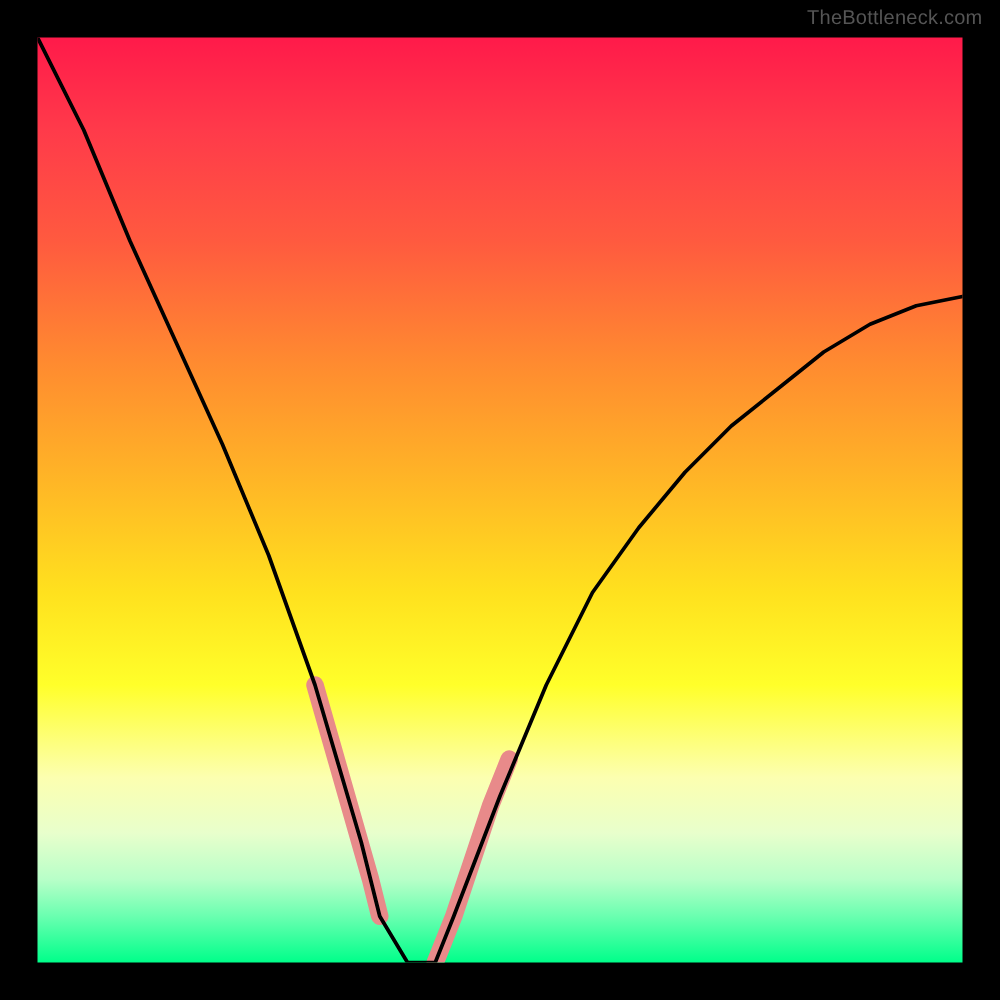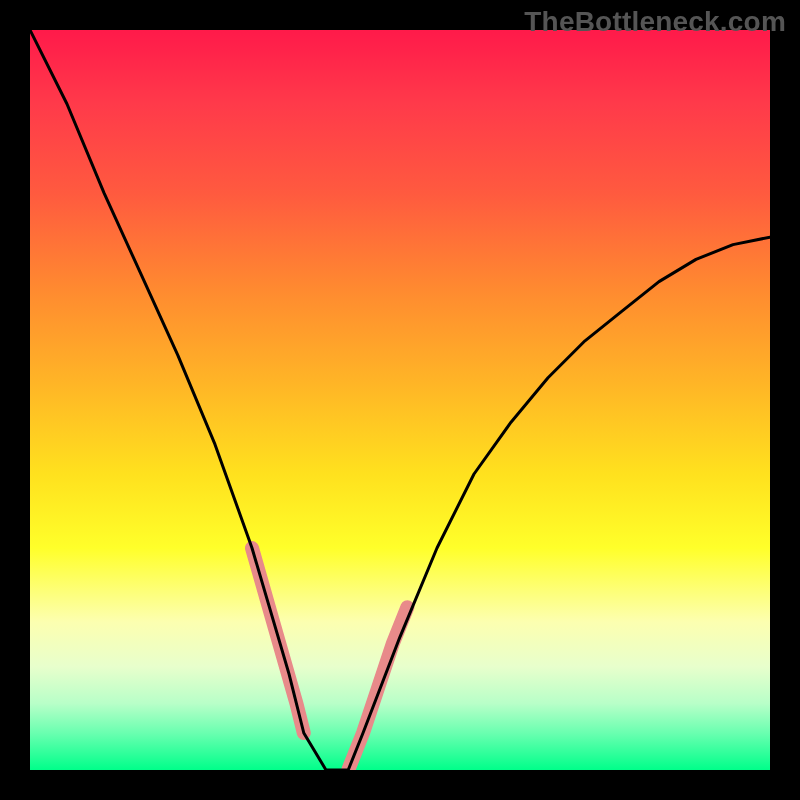--- a/index.html
+++ b/index.html
@@ -9,22 +9,22 @@
     background: #000;
     position: relative;
     overflow: hidden;
     font-family: Arial, sans-serif;
   }
   .watermark {
     position: absolute;
     top: 6px;
     right: 14px;
     color: #555;
-    font-size: 28px;
-    font-weight: 700;
+    font-size: 16px;
+    font-weight: 400;
     z-index: 10;
     letter-spacing: 0.2px;
   }
   .plot-area {
     position: absolute;
     left: 30px;
     top: 30px;
     width: 740px;
     height: 740px;
   }

